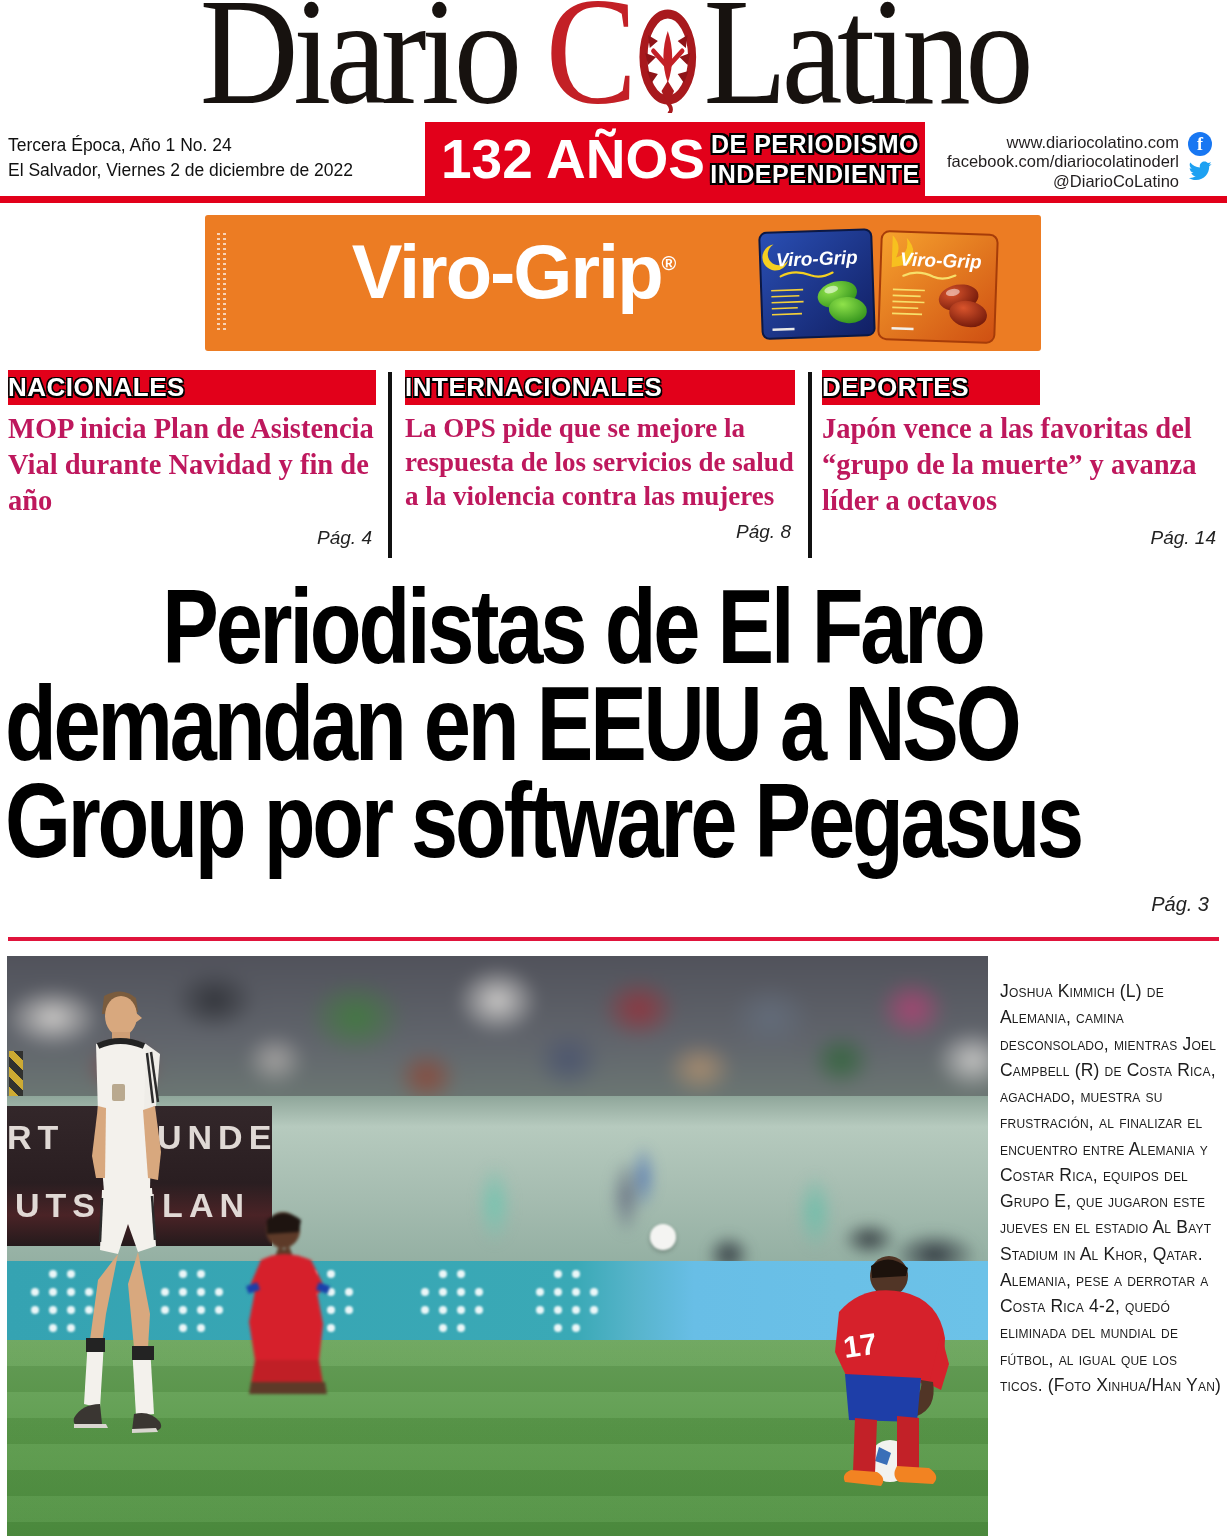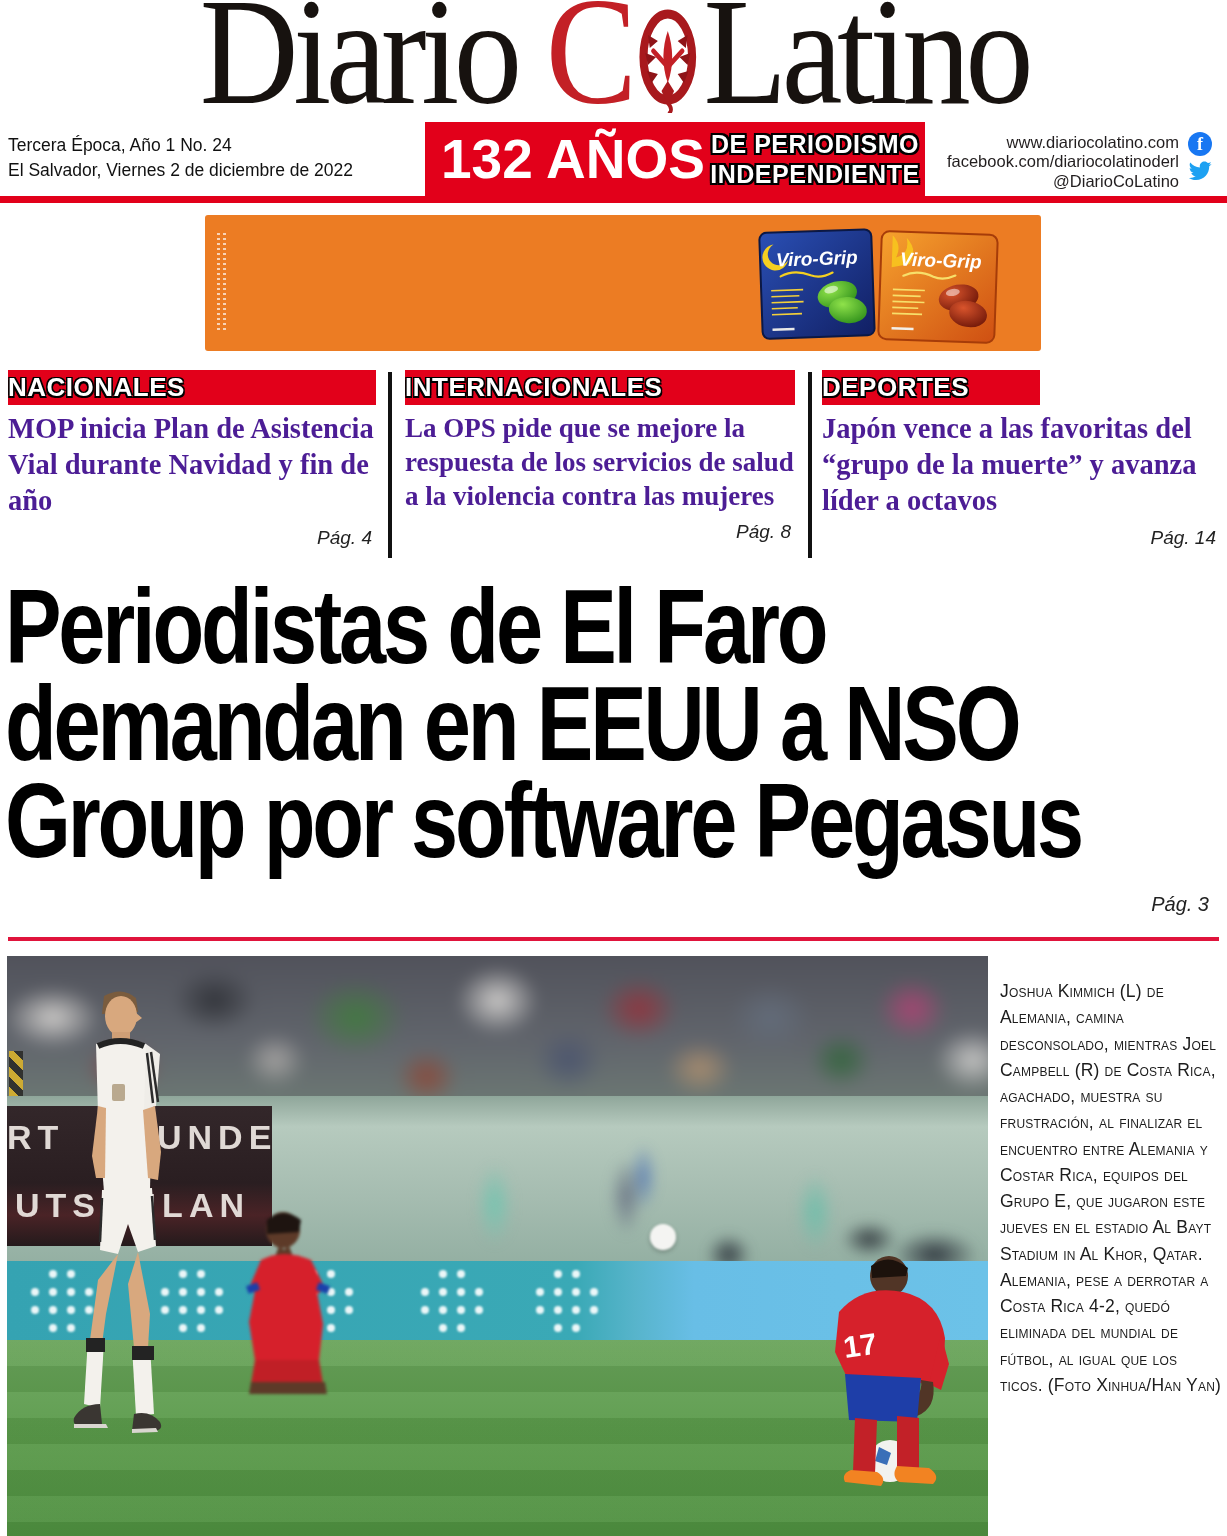--- a/index.html
+++ b/index.html
@@ -75,28 +75,28 @@
   .seccol1 { left:8px;   width:368px; }
   .seccol2 { left:405px; width:390px; }
   .seccol3 { left:822px; width:398px; }
   .secbar {
     background:#e2001a; height:35px; display:flex; align-items:center; 
     color:#fff; font-weight:bold; font-size:26px; letter-spacing:.5px;
     text-shadow:-1.5px -1.5px 0 #000, 1.5px -1.5px 0 #000, -1.5px 1.5px 0 #000, 1.5px 1.5px 0 #000;
   }
   .secbar-short { width:218px; }
   .sec-headline {
-    font-family:"Liberation Serif", serif; font-weight:bold; color:#4c1d95;
+    font-family:"Liberation Serif", serif; font-weight:bold; color:#be185d;
     font-size:28.5px; line-height:1.26; margin-top:6px;
   }
   .seccol2 .sec-headline { font-size:27px; }
   .sec-page { text-align:right; font-style:italic; font-size:19px; color:#222; margin-top:8px; padding-right:4px; }
 
   
-  .lead { position:absolute; left:5px; top:578px; width:1222px; }
+  .lead { position:absolute; left:5px; top:578px; width:1222px;text-align:right; }
   .lead-line {
     font-weight:bold; font-size:106px; line-height:97px; letter-spacing:-4px; color:#000;
     white-space:nowrap; transform:scaleX(.8); transform-origin:0 50%;
   }
   .lead-page { position:absolute; right:18px; top:893px; font-style:italic; font-size:20px; color:#222; }
   .rule-lead { position:absolute; left:8px; top:937px; width:1211px; height:3.5px; background:#e0143c; }
 
   
   .photo {
     position:absolute; left:7px; top:956px; width:981px; height:580px;
@@ -207,20 +207,21 @@
       </svg>
     </div>
   </div>
 
   <div class="rule-top"></div>
 </header>
 
 <section class="ad">
   <div class="ad-fineprint"></div>
   <div class="ad-logo-wrap">
+    <div class="ad-logo"><span>Viro-Grip</span><span class="ad-reg">®</span></div>
   </div>
   <div class="ad-packs">
     <svg class="pack pack-blue" width="122" height="112" viewBox="0 0 122 112">
       <defs>
         <linearGradient id="gBlue" x1="0" y1="0" x2="1" y2="1">
           <stop offset="0" stop-color="#2a4fb4"></stop>
             <stop offset="1" stop-color="#111f63"></stop>
         </linearGradient>
         <radialGradient id="gGreen" cx="35%" cy="30%" r="80%">
           <stop offset="0" stop-color="#8fe24a"></stop>

